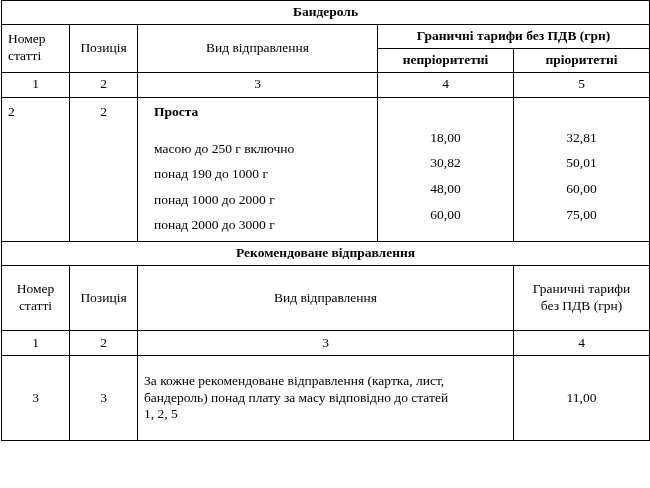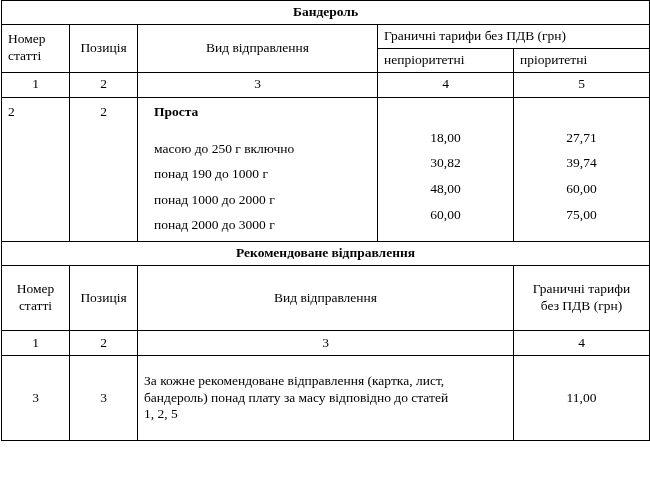--- a/index.html
+++ b/index.html
@@ -39,22 +39,22 @@
     padding-top: 5px;
     padding-bottom: 5px;
   }
   .c-center {
     text-align: center;
   }
   .c-left {
     text-align: left;
   }
   .hdr {
-    text-align: left;
-    font-weight: normal;
+    text-align: center;
+    font-weight: bold;
   }
   .numrow td {
     text-align: center;
     height: 18px;
     padding-top: 2px;
     padding-bottom: 2px;
   }
   .bold {
     font-weight: bold;
   }
@@ -145,22 +145,22 @@
           <div class="price-block">
             <div>18,00</div>
             <div>30,82</div>
             <div>48,00</div>
             <div>60,00</div>
           </div>
         </td>
         <td style="vertical-align:top; padding-top:6px;">
           <div style="height:21px;">&nbsp;</div>
           <div class="price-block">
-            <div>27,71</div>
-            <div>39,74</div>
+            <div>32,81</div>
+            <div>50,01</div>
             <div>60,00</div>
             <div>75,00</div>
           </div>
         </td>
       </tr>
       <tr class="sec-title">
         <td colspan="5">Рекомендоване відправлення</td>
       </tr>
       <tr>
         <td class="two-line rowtall" style="height:58px;">

